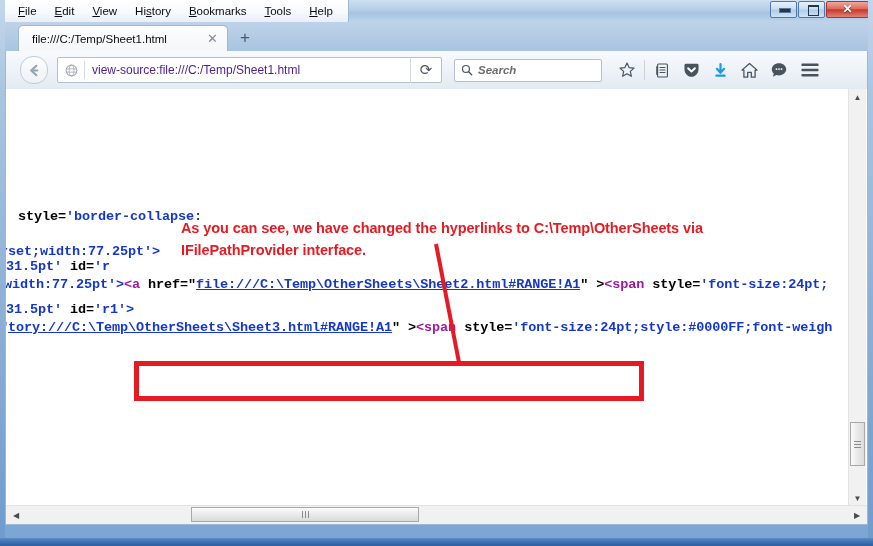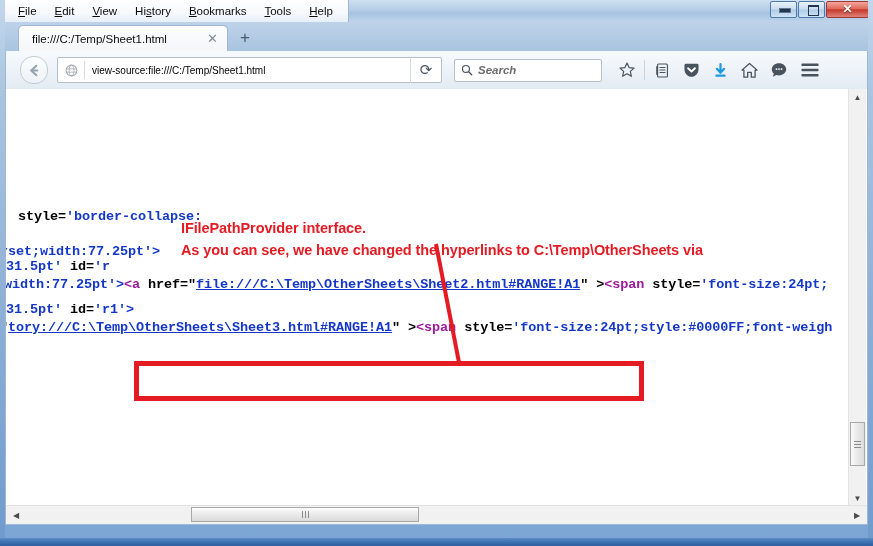--- a/index.html
+++ b/index.html
@@ -186,22 +186,22 @@
     opacity: .62;
     display: flex; align-items: center;
   }
   #url-divider {
     width: 1px; height: 18px;
     background: #d3dae1;
     flex: none;
     margin-right: 7px;
   }
   #url-text {
-    font-size: 10px;
-    color: #000000;
+    font-size: 12px;
+    color: #4c1d95;
     white-space: nowrap;
     overflow: hidden;
     flex: 1;
   }
   #reloadbtn {
     width: 30px; height: 26px;
     display: flex; align-items: center; justify-content: center;
     flex: none;
     color: #4a5560;
     font-size: 15px;
@@ -512,22 +512,22 @@
     <div id="source">
         <div class="srcline" style="top: 120px; left: 12px;"><span class="tok-attr">style=</span><span class="tok-val">'border-collapse:</span></div>
         <div class="srcline" style="top: 155px; left: -6px;"><span class="tok-val">rset;width:77.25pt'&gt;</span></div>
         <div class="srcline" style="top: 170px; left: -8px;"><span class="tok-val">:31.5pt' </span><span class="tok-attr">id=</span><span class="tok-val">'r</span></div>
         <div class="srcline" style="top: 188px; left: -10px;"><span class="tok-val">;width:77.25pt</span><span class="tok-val">'&gt;</span><span class="tok-tag">&lt;a </span><span class="tok-attr">href=</span><span class="tok-plain">"</span><span class="tok-link">file:///C:\Temp\OtherSheets\Sheet2.html#RANGE!A1</span><span class="tok-plain">" &gt;</span><span class="tok-tag">&lt;span </span><span class="tok-attr">style=</span><span class="tok-val">'font-size:24pt;</span></div>
         <div class="srcline" style="top: 213px; left: -8px;"><span class="tok-val">:31.5pt' </span><span class="tok-attr">id=</span><span class="tok-val">'r1'&gt;</span></div>
         <div class="srcline" style="top: 231px; left: -14px;"><span class="tok-plain">="</span><span class="tok-link">tory:///C:\Temp\OtherSheets\Sheet3.html#RANGE!A1</span><span class="tok-plain">" &gt;</span><span class="tok-tag">&lt;span </span><span class="tok-attr">style=</span><span class="tok-val">'font-size:24pt;style:#0000FF;font-weigh</span></div>
       </div>
 
     <div id="annotation">
+      <div>As you can see, we have changed the hyperlinks to C:\Temp\OtherSheets via</div>
       <div>IFilePathProvider interface.</div>
-      <div>As you can see, we have changed the hyperlinks to C:\Temp\OtherSheets via</div>
     </div>
     <div id="redline"></div>
     <div id="redbox"></div>
 
     <div id="vscroll">
       <div class="sb-arrow">▲</div>
       <div id="vthumb">
         <div class="grip-h">
           <div></div>
             <div></div>

